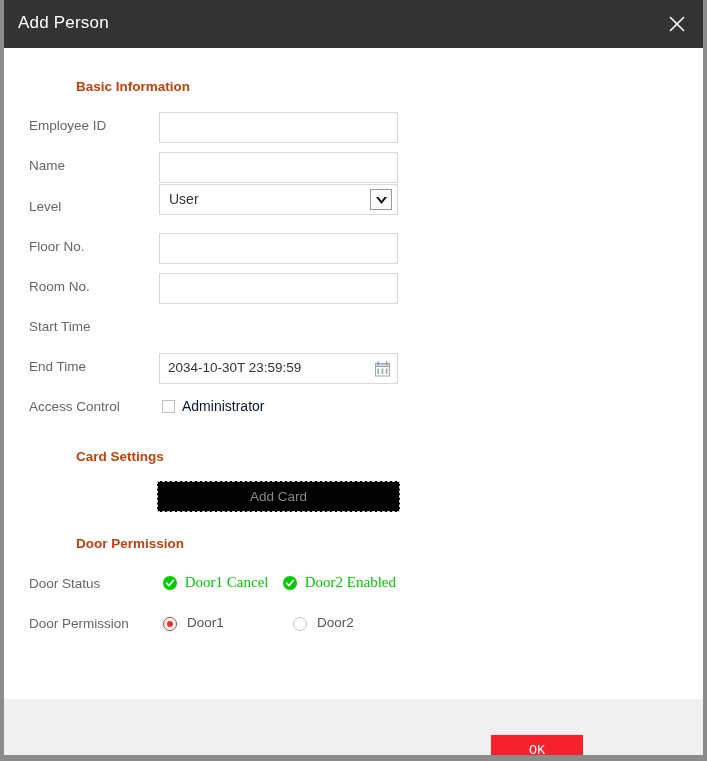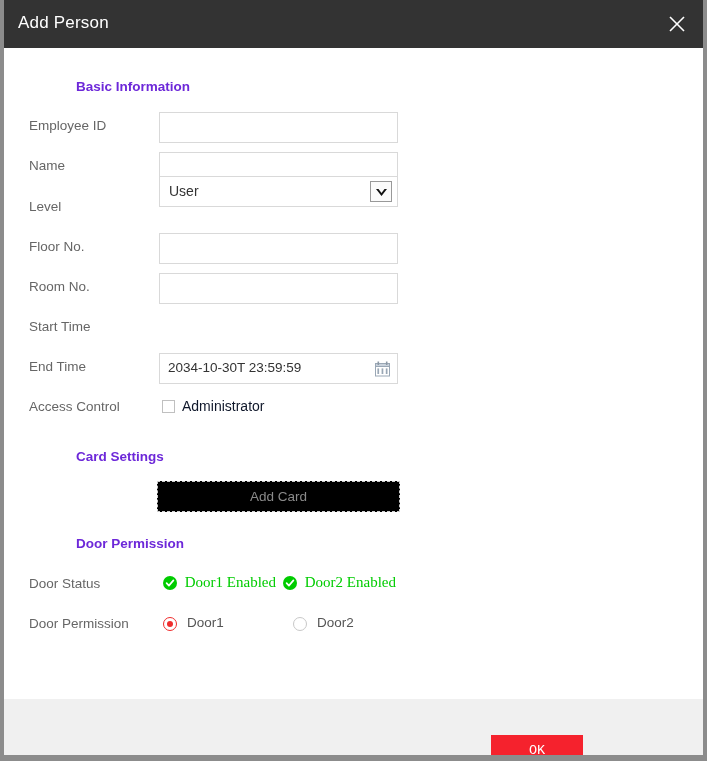--- a/index.html
+++ b/index.html
@@ -61,21 +61,21 @@
     top: 48px;
     width: 699px;
     height: 651px;
     background: #ffffff;
   }
 
   .section-title {
     position: absolute;
     font-size: 13.5px;
     font-weight: bold;
-    color: #6d28d9;
+    color: #c2410c;
     padding-left: 47px;
   }
 
   .row-label {
     position: absolute;
     width: 130px;
     text-align: left;
     font-size: 13.5px;
     color: #666666;
   }
@@ -286,21 +286,21 @@
 
     <div class="section-title" style="left:25px; top:31px;">Basic Information</div>
 
     <div class="row-label" style="left:25px; top:70px;">Employee ID</div>
     <input class="field-input" style="top: 64px;" type="text" value="">
 
     <div class="row-label" style="left:25px; top:110px;">Name</div>
     <input class="field-input" style="top: 104px;" type="text" value="">
 
     <div class="row-label" style="left:25px; top:151px;">Level</div>
-    <div class="select-wrap" style="top:128px;">
+    <div class="select-wrap" style="top:136px;">
       <span class="select-value">User</span>
       <span class="select-arrow">
         <svg width="13" height="11" viewBox="0 0 13 11">
           <polygon points="1,2 6.5,9 12,2 9.5,2 6.5,6 3.5,2" fill="#111111"></polygon>
         </svg>
       </span>
     </div>
 
     <div class="row-label" style="left:25px; top:191px;">Floor No.</div>
     <input class="field-input" style="top: 185px;" type="text" value="">
@@ -337,21 +337,21 @@
 
     <div class="row-label" style="left:25px; top:528px;">Door Status</div>
 
     <div class="status-item" style="left:159px; top:526px;">
       <span class="check-ico">
         <svg width="14" height="14" viewBox="0 0 14 14">
           <circle cx="7" cy="7" r="7" fill="#00cc00"></circle>
           <polyline points="3.6,7.2 5.9,9.6 10.4,4.4" fill="none" stroke="#ffffff" stroke-width="1.7" stroke-linecap="round" stroke-linejoin="round"></polyline>
         </svg>
       </span>
-      <span>Door1 Enabled</span>
+      <span>Door1 Cancel</span>
     </div>
 
     <div class="status-item" style="left:279px; top:526px;">
       <span class="check-ico">
         <svg width="14" height="14" viewBox="0 0 14 14">
           <circle cx="7" cy="7" r="7" fill="#00cc00"></circle>
           <polyline points="3.6,7.2 5.9,9.6 10.4,4.4" fill="none" stroke="#ffffff" stroke-width="1.7" stroke-linecap="round" stroke-linejoin="round"></polyline>
         </svg>
       </span>
       <span>Door2 Enabled</span>

